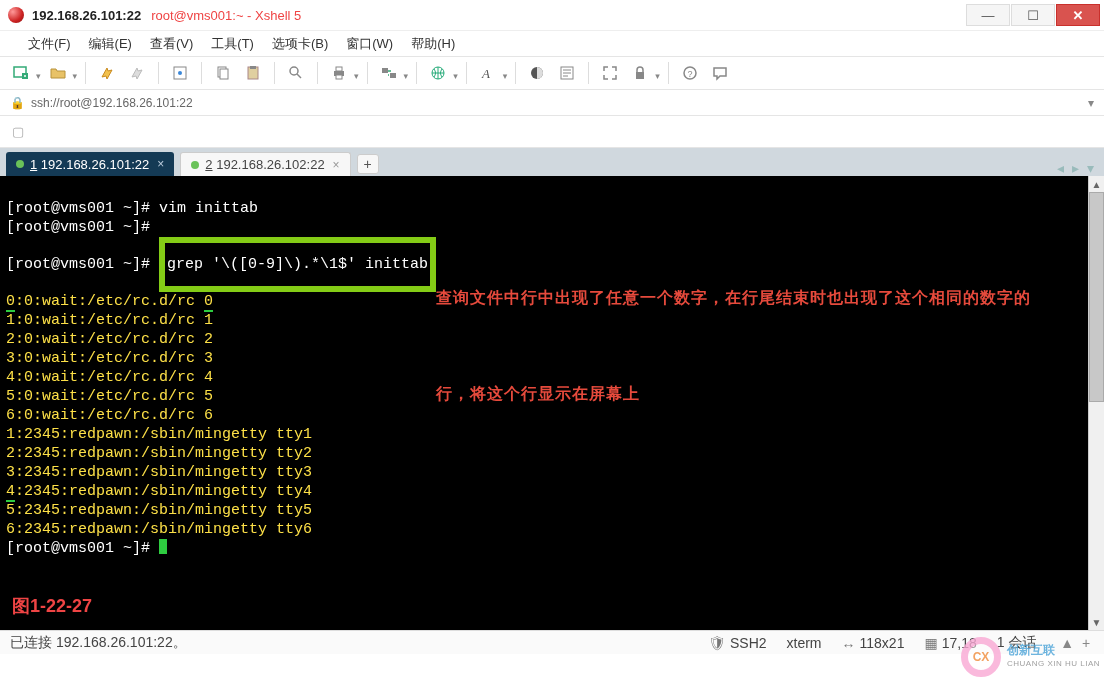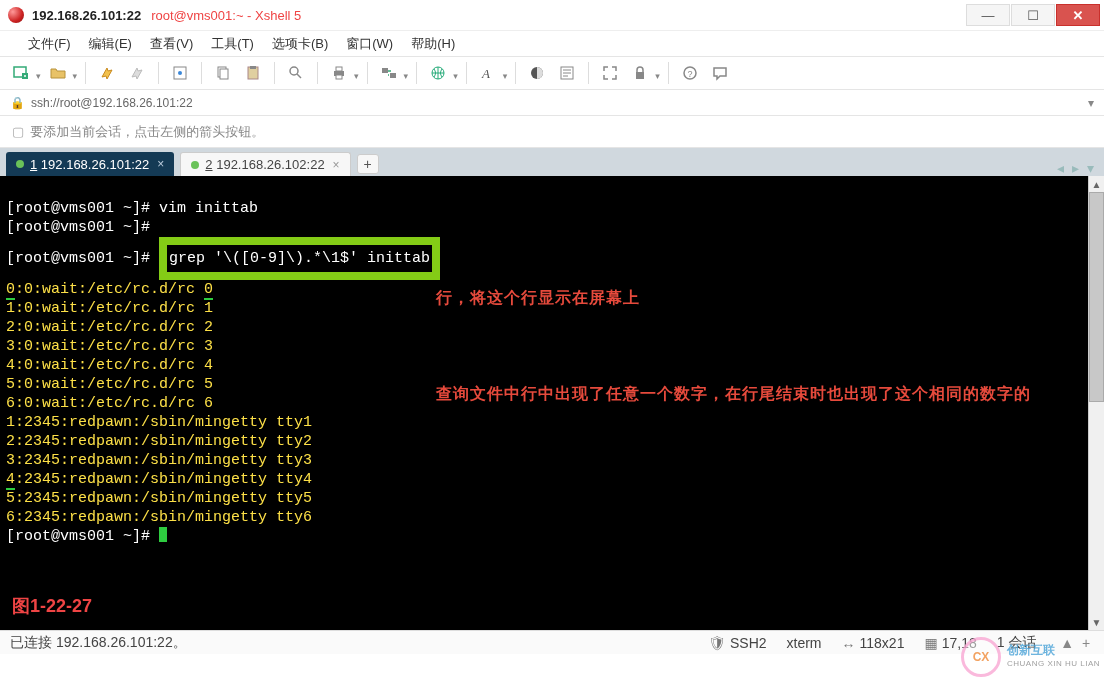--- a/index.html
+++ b/index.html
@@ -99,21 +99,21 @@
   
   .term-wrap { position: relative; height: 454px; background: #000; display:flex;}
   .term {
     flex:1; background: #000; color: #fff;
     font-family: "Consolas", "Courier New", monospace; font-size: 15px;
     line-height: 19px; padding: 4px 6px; white-space: pre; position: relative;
     overflow: hidden;
   }
   .term .prompt { color: #fff; margin-top: 16px; }
   .cmd-frame {
-    border: 8px solid #84cc16; padding: 4px 2px; display:inline-block;
+    border: 6px solid #84cc16; padding: 12px 2px; display:inline-block;
   }
   .term .red1 { color: #fde047; }
   .term .cursor {
     display: inline-block; width: 8px; height: 15px; background: #2ecc40; vertical-align: -2px;
   }
   .annot {
     position: absolute; left: 436px; top: 42px; color: #e64a3c;
     font-family: "Microsoft YaHei", sans-serif; font-size: 16px; line-height: 32px;
     font-weight: bold; letter-spacing: 1px;
   }
@@ -139,21 +139,21 @@
   .status-bar .sp { flex:1; }
   .status-bar .seg { margin-left: 20px; display:flex; align-items:center; }
   .status-bar .ic { margin-right:4px; color:#777; }
 
   
   .wm {
     position: absolute; right: 4px; bottom: 2px; display:flex; align-items:center;
     opacity: 0.8; color:#999; font-size:12px;
   }
   .wm .circ {
-    width: 40px; height: 40px; border: 3px solid #f9a8d4; border-radius: 50%;
+    width: 40px; height: 40px; border: 7px solid #f9a8d4; border-radius: 50%;
     display:flex; align-items:center; justify-content:center; color:#f08c3a; font-weight:bold;
     margin-right:6px; background: rgba(255,255,255,0.6);
   }
   .wm .txt { line-height:13px; color:#888; }
   .wm .cn { color:#4aa3d8; font-weight:bold; font-size:12px;}
 </style>
 </head>
 <body>
 
 <div class="title-bar">
@@ -304,21 +304,20 @@
 
 <div class="addr-bar">
   <span class="lock">🔒</span>
   <span>ssh://root@192.168.26.101:22</span>
   <div class="spacer"></div>
   <span style="color:#888;">▾</span>
 </div>
 
 <div class="info-line">
   <span class="arrow">▢</span>
-  <span>要添加当前会话，点击左侧的箭头按钮。</span>
 </div>
 
 <div class="tab-strip">
   <div class="tab active">
     <span class="dot"></span>
     <span class="num">1</span>&nbsp;<span>192.168.26.101:22</span>
     <span class="close-x">×</span>
   </div>
   <div class="tab inactive">
     <span class="dot"></span>
@@ -345,22 +344,22 @@
 <span class="red1">5:0:wait:/etc/rc.d/rc 5</span>
 <span class="red1">6:0:wait:/etc/rc.d/rc 6</span>
 <span class="red1">1:2345:redpawn:/sbin/mingetty tty1</span>
 <span class="red1">2:2345:redpawn:/sbin/mingetty tty2</span>
 <span class="red1">3:2345:redpawn:/sbin/mingetty tty3</span>
 <span class="red1"><span class="ul-g">4</span><span>:2345:redpawn:/sbin/mingetty tty4</span><span class="ul-g"></span></span>
 <span class="red1">5:2345:redpawn:/sbin/mingetty tty5</span>
 <span class="red1">6:2345:redpawn:/sbin/mingetty tty6</span>
 <span class="prompt"><span>[root@vms001 ~]# </span></span><span class="cursor"></span>
     <div class="annot">
+      <div>查询文件中行中出现了任意一个数字，在行尾结束时也出现了这个相同的数字的</div>
       <div>行，将这个行显示在屏幕上</div>
-      <div>查询文件中行中出现了任意一个数字，在行尾结束时也出现了这个相同的数字的</div>
     </div>
     <div class="fig-label">图1-22-27</div>
   </div>
   <div class="vscroll">
     <div class="arrow">▲</div>
     <div class="track">
       <div class="thumb"></div>
     </div>
     <div class="arrow">▼</div>
   </div>

